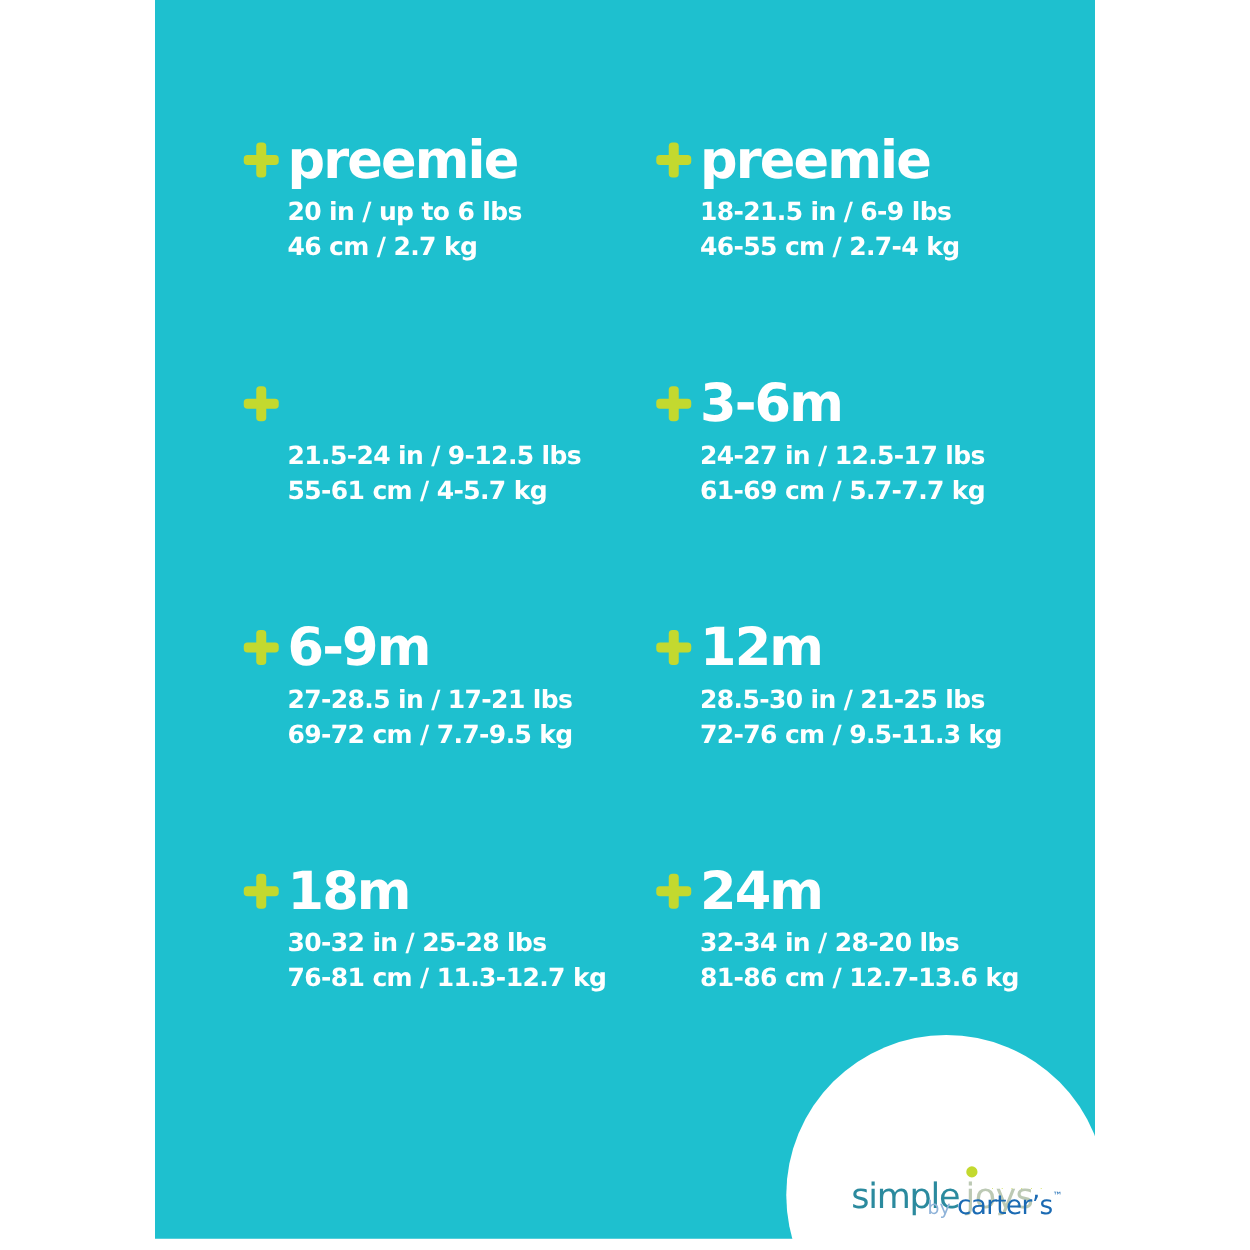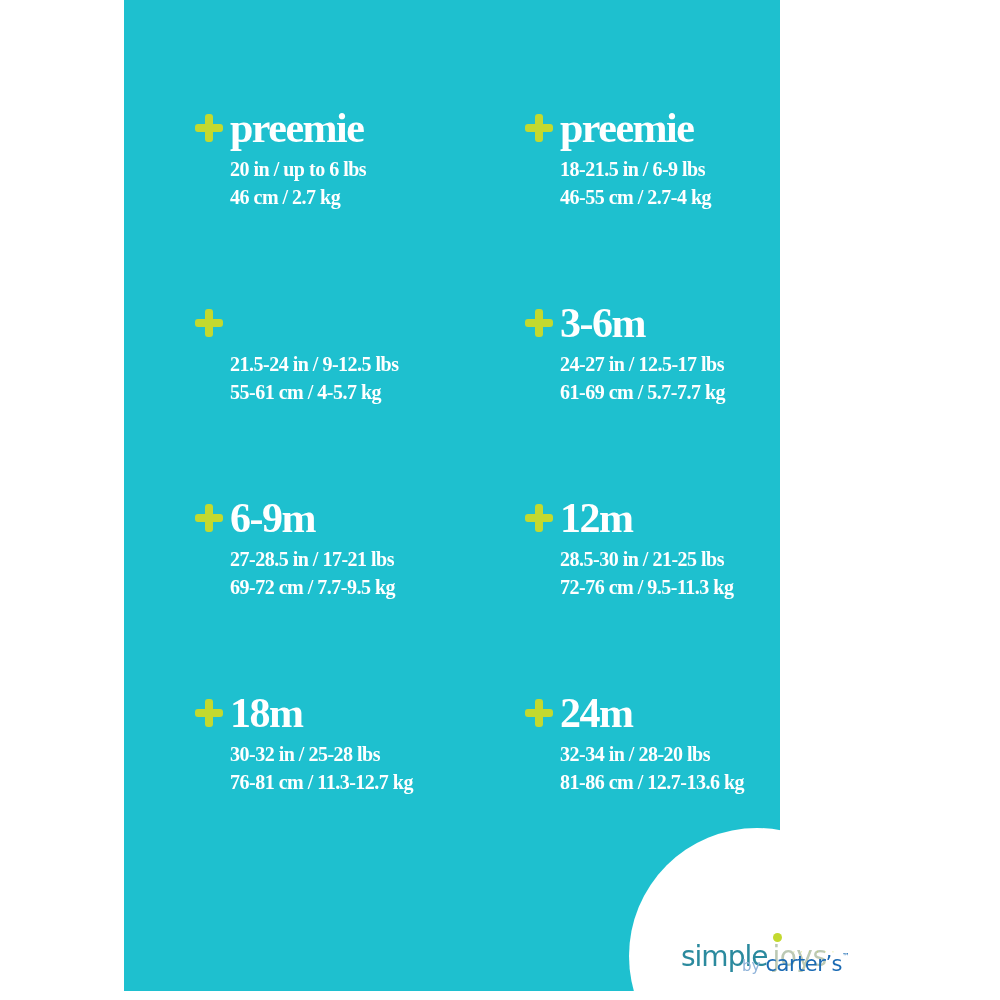--- a/index.html
+++ b/index.html
@@ -16,23 +16,22 @@
   body{
     width:1000px;height:1000px;
     background:var(--bg);
     position:relative;
     overflow:hidden;
     font-family:"DejaVu Sans", sans-serif;
   }
   .panel{
     position:absolute;
     left:124px;top:0;
-    width:656px;height:991px;
+    width:752px;height:991px;
     background:var(--panel);
-    font-family:Liberation Serif, serif;
   }
   .size-grid{
     position:absolute;
     left:71px;top:105px;
     display:grid;
     grid-template-columns:330px 330px;
     grid-template-rows:repeat(4,195px);
   }
   .cell{color:var(--white);}
   .heading{

